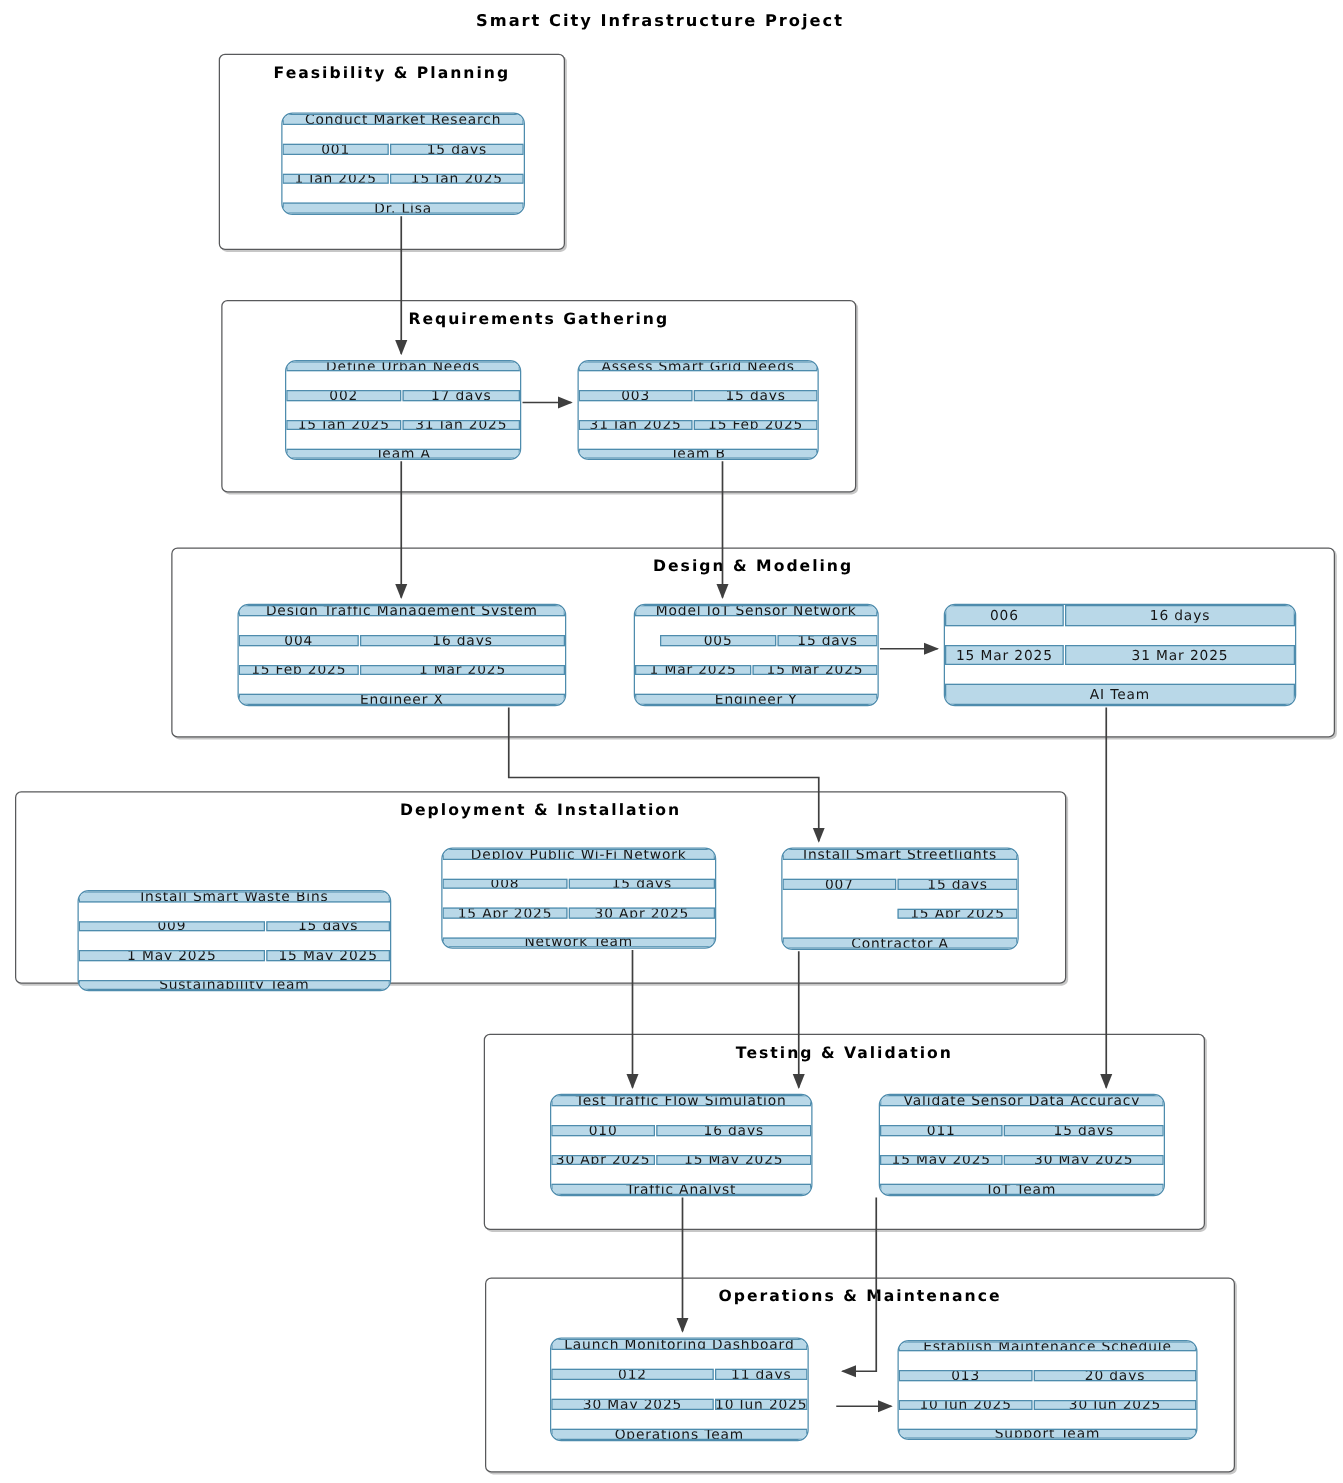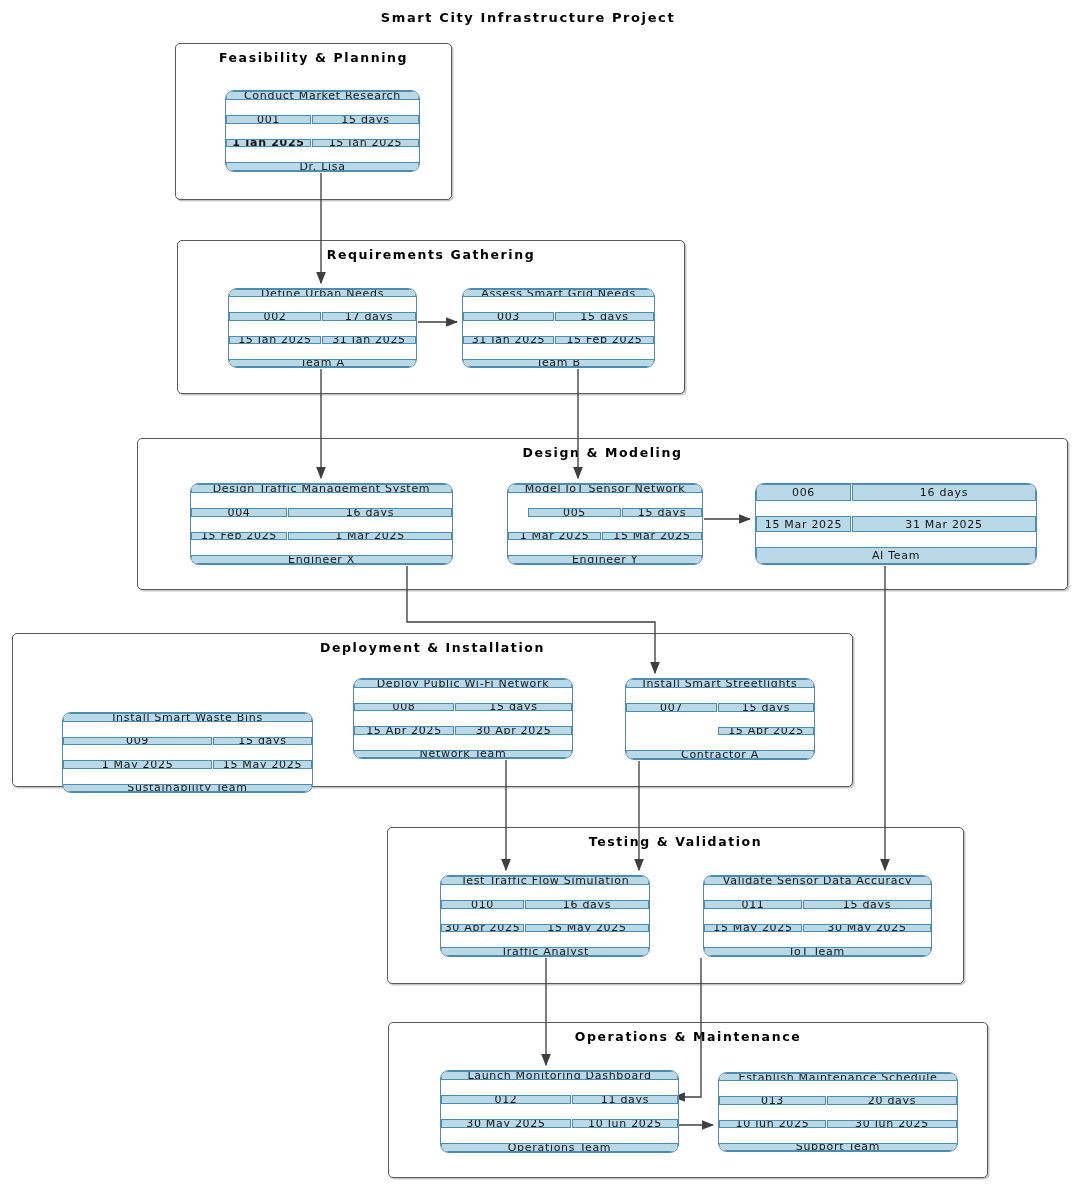--- a/index.html
+++ b/index.html
@@ -89,21 +89,21 @@
   <div id="card-layer">
       <div class="card" style="left: 225px; top: 90px; width: 195px; height: 82px;">
         <div class="crow">
           <div class="ccell">Conduct Market Research</div>
         </div>
         <div class="crow">
           <div class="ccell fixed" style="width: 85px;">001</div>
           <div class="ccell">15 days</div>
         </div>
         <div class="crow">
-          <div class="ccell fixed" style="width: 85px; font-weight: bold;">1 Jan 2025</div>
+          <div class="ccell fixed" style="width: 85px;">1 Jan 2025</div>
           <div class="ccell">15 Jan 2025</div>
         </div>
         <div class="crow">
           <div class="ccell">Dr. Lisa</div>
         </div>
       </div>
       <div class="card" style="left: 228px; top: 288px; width: 189px; height: 80px;">
         <div class="crow">
           <div class="ccell">Define Urban Needs</div>
         </div>
@@ -253,21 +253,21 @@
           <div class="ccell">15 days</div>
         </div>
         <div class="crow">
           <div class="ccell fixed" style="width: 98px;">15 May 2025</div>
           <div class="ccell">30 May 2025</div>
         </div>
         <div class="crow">
           <div class="ccell">IoT Team</div>
         </div>
       </div>
-      <div class="card" style="left: 440px; top: 1070px; width: 239px; height: 83px;">
+      <div class="card" style="left: 440px; top: 1070px; width: 207px; height: 83px;">
         <div class="crow">
           <div class="ccell">Launch Monitoring Dashboard</div>
         </div>
         <div class="crow">
           <div class="ccell fixed" style="width: 130px;">012</div>
           <div class="ccell">11 days</div>
         </div>
         <div class="crow">
           <div class="ccell fixed" style="width: 130px;">30 May 2025</div>
           <div class="ccell">10 Jun 2025</div>

